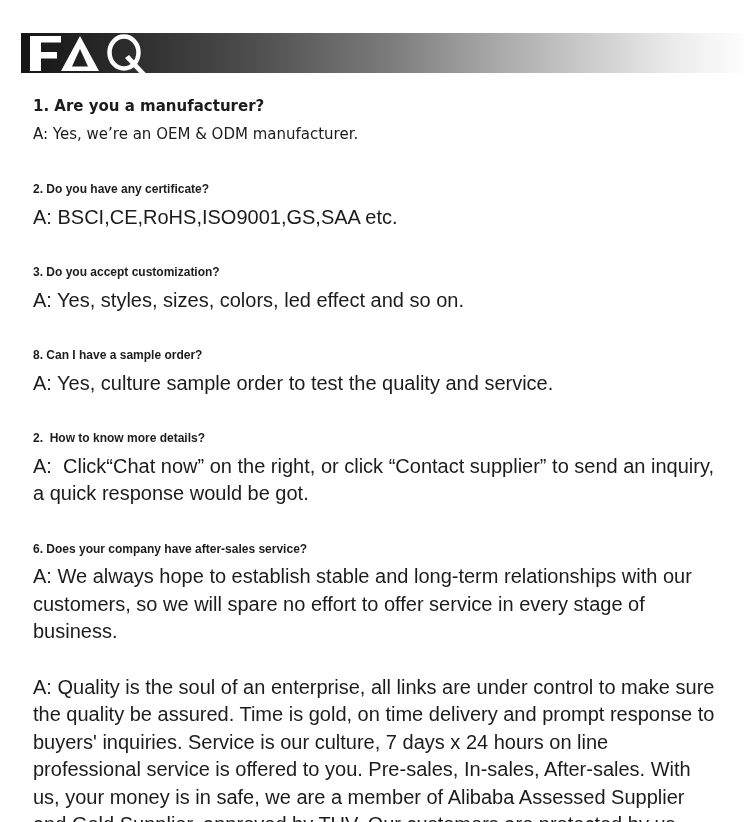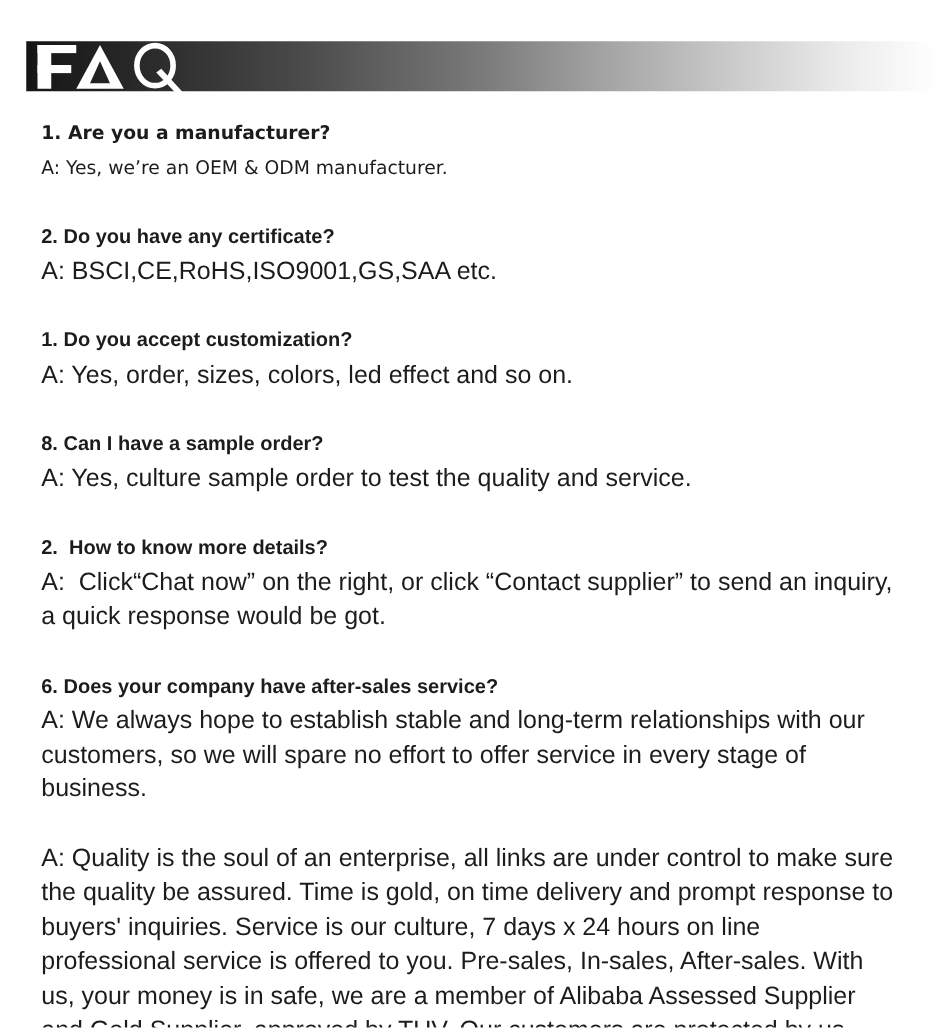--- a/index.html
+++ b/index.html
@@ -34,21 +34,21 @@
   
   .content {
     margin-top: 20px;
     padding: 0 33px;
   }
   .faq-item {
     margin: 0 0 28px 0;
   }
   .faq-item .q {
     font-weight: bold;
-    font-size: 16px;
+    font-size: 12px;
     line-height: 27.5px;
     white-space: pre-wrap;
   }
   .faq-item .a {
     font-size: 20px;
     line-height: 27.5px;
     white-space: pre-wrap;
   }
   
   .faq-item.font-wide .q,
@@ -83,22 +83,22 @@
     <div class="q">1. Are you a manufacturer?</div>
     <div class="a">A: Yes, we’re an OEM &amp; ODM manufacturer.</div>
   </div>
 
   <div class="faq-item">
     <div class="q">2. Do you have any certificate?</div>
     <div class="a">A: BSCI,CE,RoHS,ISO9001,GS,SAA etc.</div>
   </div>
 
   <div class="faq-item">
-    <div class="q">1. Do you accept customization?</div>
-    <div class="a">A: Yes, order, sizes, colors, led effect and so on.</div>
+    <div class="q">3. Do you accept customization?</div>
+    <div class="a">A: Yes, styles, sizes, colors, led effect and so on.</div>
   </div>
 
   <div class="faq-item">
     <div class="q">8. Can I have a sample order?</div>
     <div class="a">A: Yes, culture sample order to test the quality and service.</div>
   </div>
 
   <div class="faq-item">
     <div class="q">2.  How to know more details?</div>
     <div class="a">A:  Click“Chat now” on the right, or click “Contact supplier” to send an inquiry, a quick response would be got.</div>

